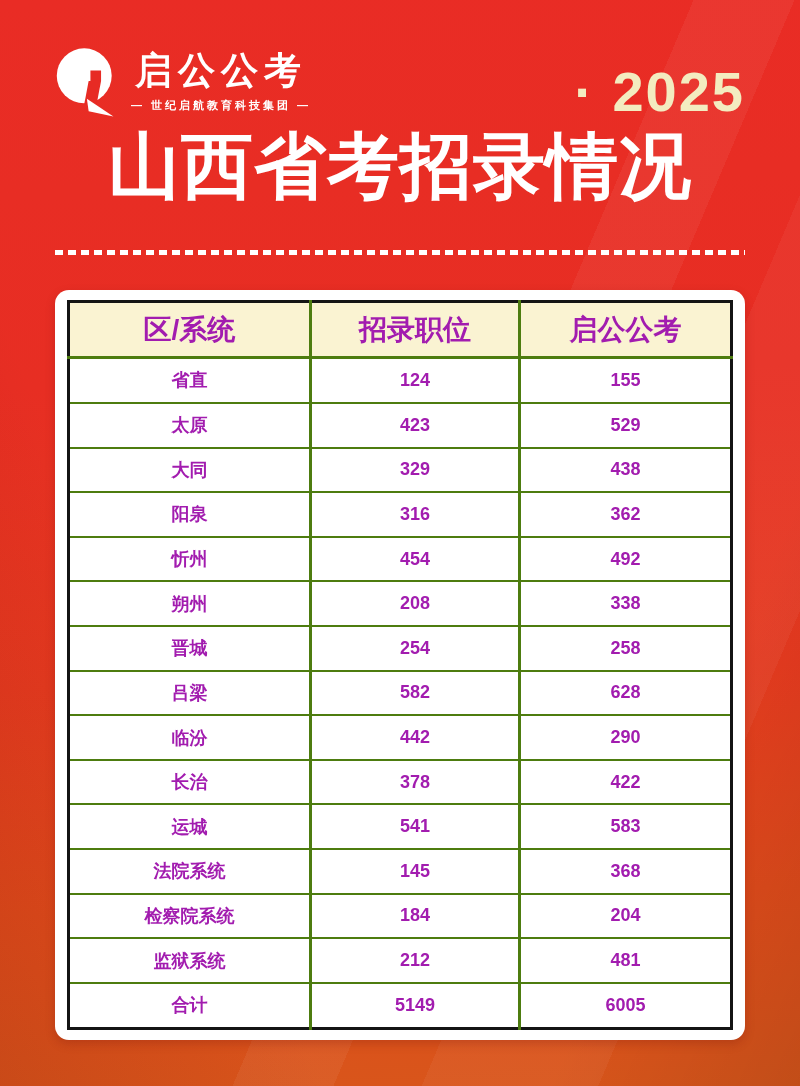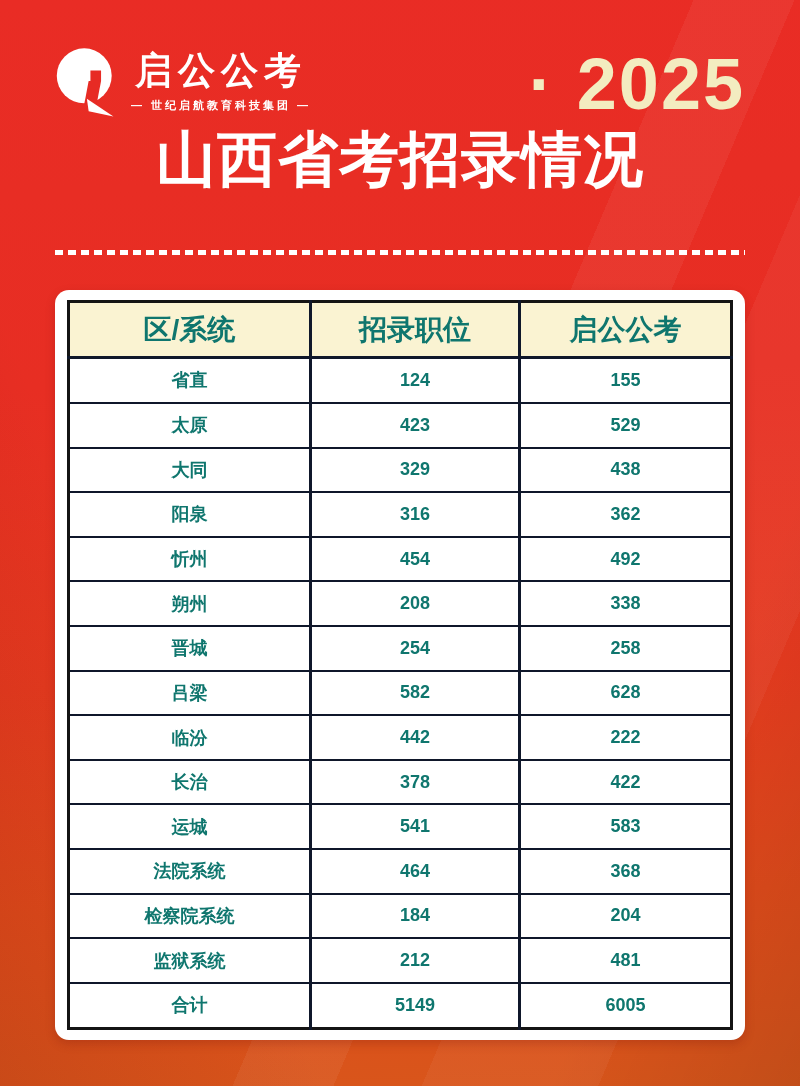--- a/index.html
+++ b/index.html
@@ -32,49 +32,49 @@
   .brand-text { display: flex; flex-direction: column; align-items: center; }
   .brand-name {
     color: #ffffff; font-size: 37px; font-weight: 900; letter-spacing: 6px;
     line-height: 1.1; white-space: nowrap;
   }
   .brand-tagline {
     color: #ffffff; font-size: 11px; font-weight: 600; letter-spacing: 3px;
     margin-top: 6px; white-space: nowrap;
   }
   .year {
-    color: #f3ecc0; font-size: 72px; font-weight: 900; letter-spacing: 2px;
+    color: #f3ecc0; font-size: 56px; font-weight: 900; letter-spacing: 2px;
     line-height: 1; white-space: nowrap;
   }
   .title {
     position: absolute; top: 126px; left: 0; right: 0;
     text-align: center;
-    color: #ffffff; font-size: 60px; font-weight: 900; letter-spacing: 1px;
+    color: #ffffff; font-size: 72px; font-weight: 900; letter-spacing: 1px;
     line-height: 1.12; white-space: nowrap;
   }
   .dashes {
     position: absolute; top: 250px; left: 55px; right: 55px; height: 5px;
     background: repeating-linear-gradient(90deg, #ffffff 0 8px, transparent 8px 13px);
   }
   .card {
     position: absolute; top: 290px; left: 55px; right: 55px; bottom: 46px;
     background: #ffffff; border-radius: 14px;
     padding: 10px 12px;
     box-shadow: 0 4px 10px rgba(120,20,10,0.25);
   }
   table.data-table {
     width: 100%; height: 100%;
     border-collapse: collapse;
     border: 3px solid #141414;
     table-layout: fixed;
   }
   .data-table th, .data-table td {
-    border: 2px solid #0f172a;
+    border: 2px solid #4d7c0f;
     text-align: center; vertical-align: middle;
-    color: #0f766e;
+    color: #a21caf;
   }
   .data-table th {
     height: 56px;
     background: #faf3d2;
     font-size: 28px; font-weight: 800;
   }
   .data-table th:nth-child(1) { border-right-width: 3px; }
   .data-table td:nth-child(1) { border-right-width: 3px; }
   .data-table th:nth-child(2) { border-right-width: 3px; }
   .data-table td:nth-child(2) { border-right-width: 3px; text-align: center; }
@@ -163,35 +163,35 @@
             <td>258</td>
           </tr>
           <tr>
             <td>吕梁</td>
             <td>582</td>
             <td>628</td>
           </tr>
           <tr>
             <td>临汾</td>
             <td>442</td>
-            <td>222</td>
+            <td>290</td>
           </tr>
           <tr>
             <td>长治</td>
             <td>378</td>
             <td>422</td>
           </tr>
           <tr>
             <td>运城</td>
             <td>541</td>
             <td>583</td>
           </tr>
           <tr>
             <td>法院系统</td>
-            <td>464</td>
+            <td>145</td>
             <td>368</td>
           </tr>
           <tr>
             <td>检察院系统</td>
             <td>184</td>
             <td>204</td>
           </tr>
           <tr>
             <td>监狱系统</td>
             <td>212</td>

